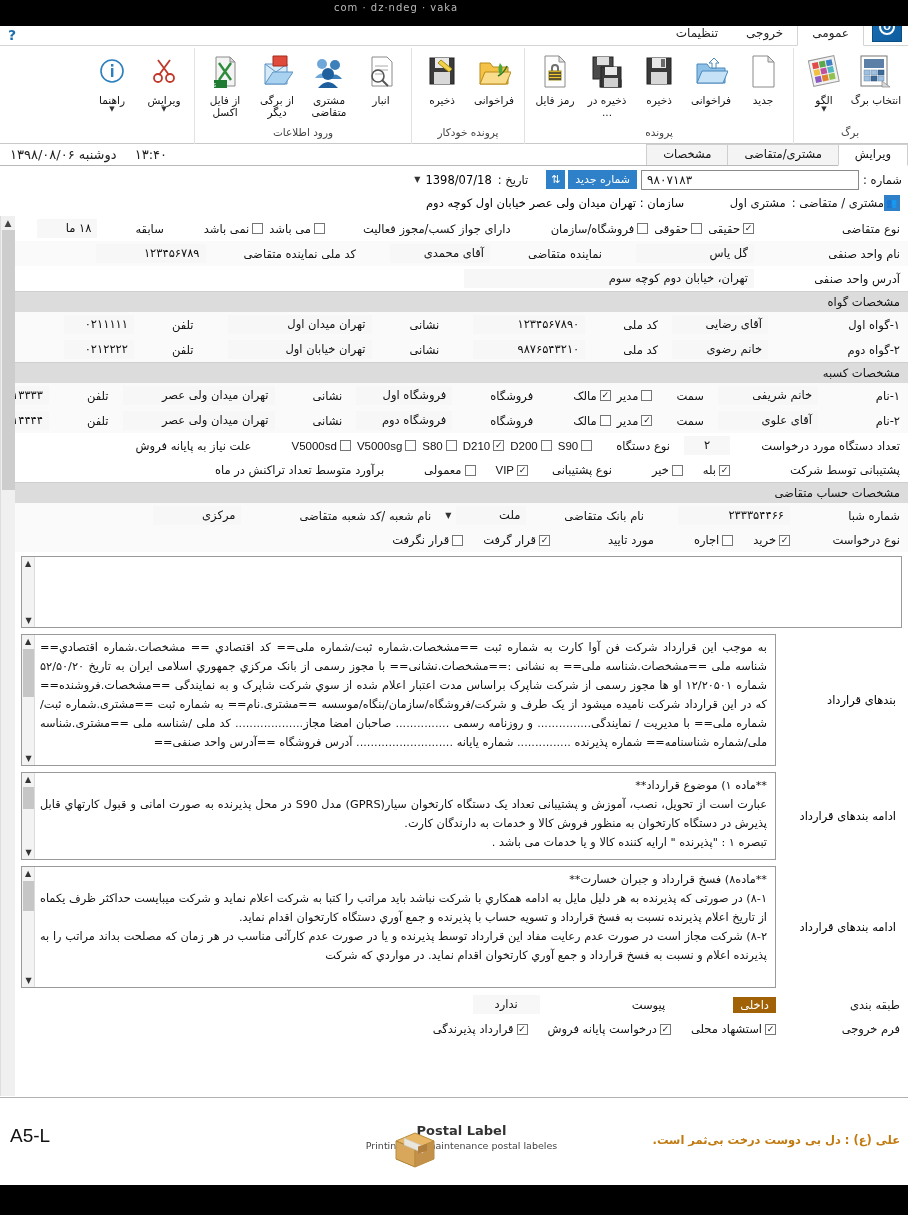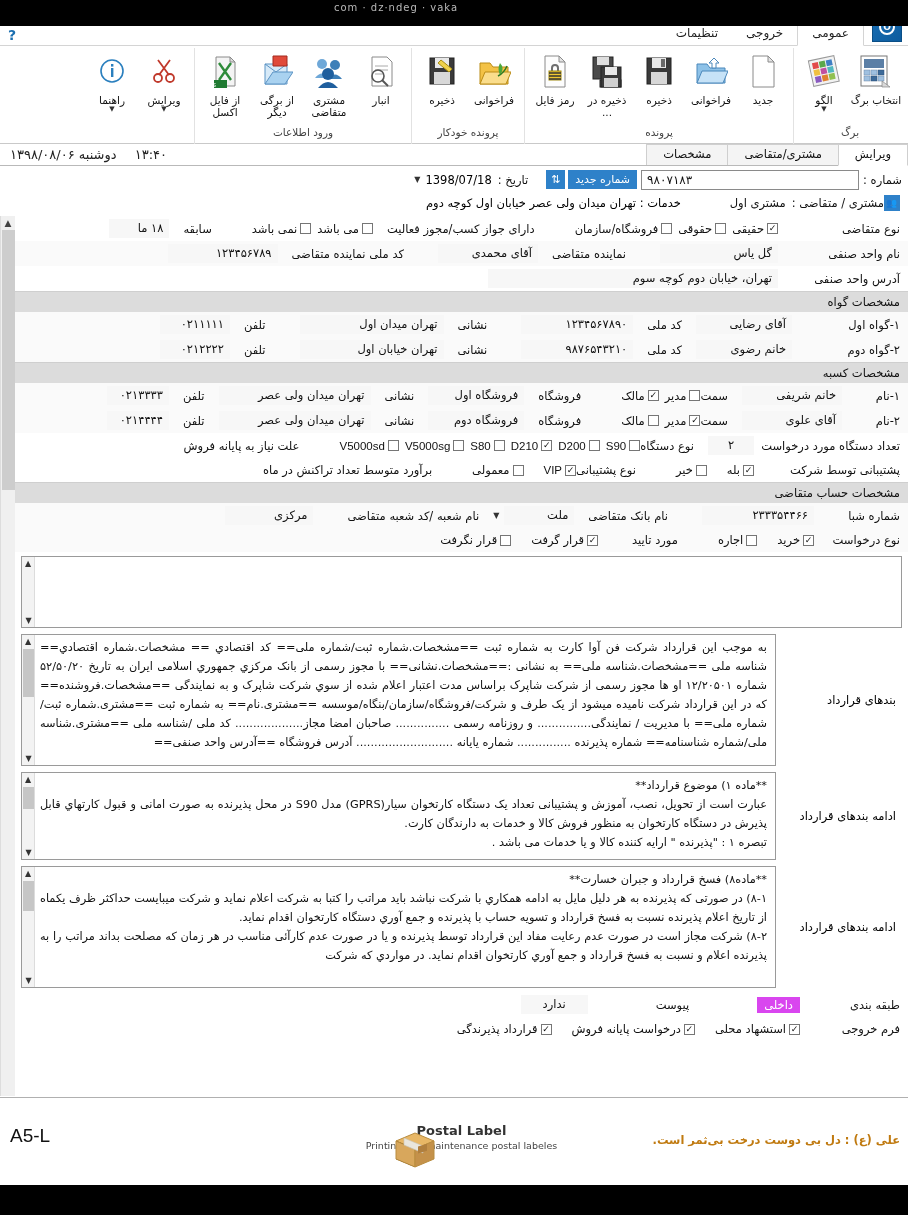--- a/index.html
+++ b/index.html
@@ -153,21 +153,21 @@
   .secbar {
     background: #dcdcdc; color: #111; font-size: 11.5px;
     padding: 3px 8px 3px 8px; line-height: 14px; border-top: 1px solid #cfcfcf;
   }
   .row {
     display: flex; flex-direction: row; align-items: center;
     font-size: 11.5px; color: #111; padding: 3px 8px 3px 6px; min-height: 24px;
     background: #fff;
   }
   .row.alt { background: #fafafa; }
-  .lbl { white-space: nowrap; color:#111; }
+  .lbl { white-space: nowrap; color:#111;margin-left:24px; }
   .lbl.w { width: 108px; text-align: right; flex: none; }
   .lbl.w2 { width: 132px; text-align: right; flex: none; }
   .fld {
     background: #fdfdfd; border: none; padding: 2px 6px; white-space: nowrap;
     min-height: 17px; line-height: 15px;
   }
   .fld.sh { background: #f7f7f7; }
   .gap { width: 14px; flex: none; }
   .gap.lg { width: 34px; flex: none; }
   .grow { flex: 1 1 auto; }
@@ -200,21 +200,21 @@
     color: #111; text-align: justify;
   }
   .tarow { display: flex; flex-direction: row; align-items: stretch; }
   .talabel {
     width: 126px; flex: none; font-size: 11.5px; text-align: right;
     display: flex; align-items: center; justify-content: flex-start;
     padding-right: 6px;
   }
 
   .sel {
-    background: #d946ef; color: #fff; padding: 1px 7px; font-size: 11.5px;
+    background: #a16207; color: #fff; padding: 1px 7px; font-size: 11.5px;
   }
   .hl { background:#f2f2f2; padding: 2px 22px; }
 
   
   .footer {
     position: absolute; bottom: 0; left: 0; width: 908px; height: 118px;
     background: #fff;
   }
   .fline { position:absolute; top:0; left:0; width:908px; height:1px; background:#b0b0b0; }
   .fright {
@@ -496,21 +496,21 @@
       <div class="blueicon">⇅</div>
       <span class="hlbl datelbl">تاریخ :</span>
       <span class="dateval">1398/07/18</span>
       <span class="dd">▼</span>
     </div>
     <div class="hrow">
       <div class="custicon">👥</div>
       <span class="hlbl">مشتری / متقاضی :</span>
       <span class="hlbl" style="margin-right:6px">مشتری اول</span>
       <span class="addr">
-        <span>خدمات :</span>
+        <span>سازمان :</span>
         <span>تهران میدان ولی عصر خیابان اول کوچه دوم</span>
       </span>
     </div>
   </div>
 
   <div class="vscroll">
     <div class="arrow">▲</div>
     <div class="thumb"></div>
   </div>
 

